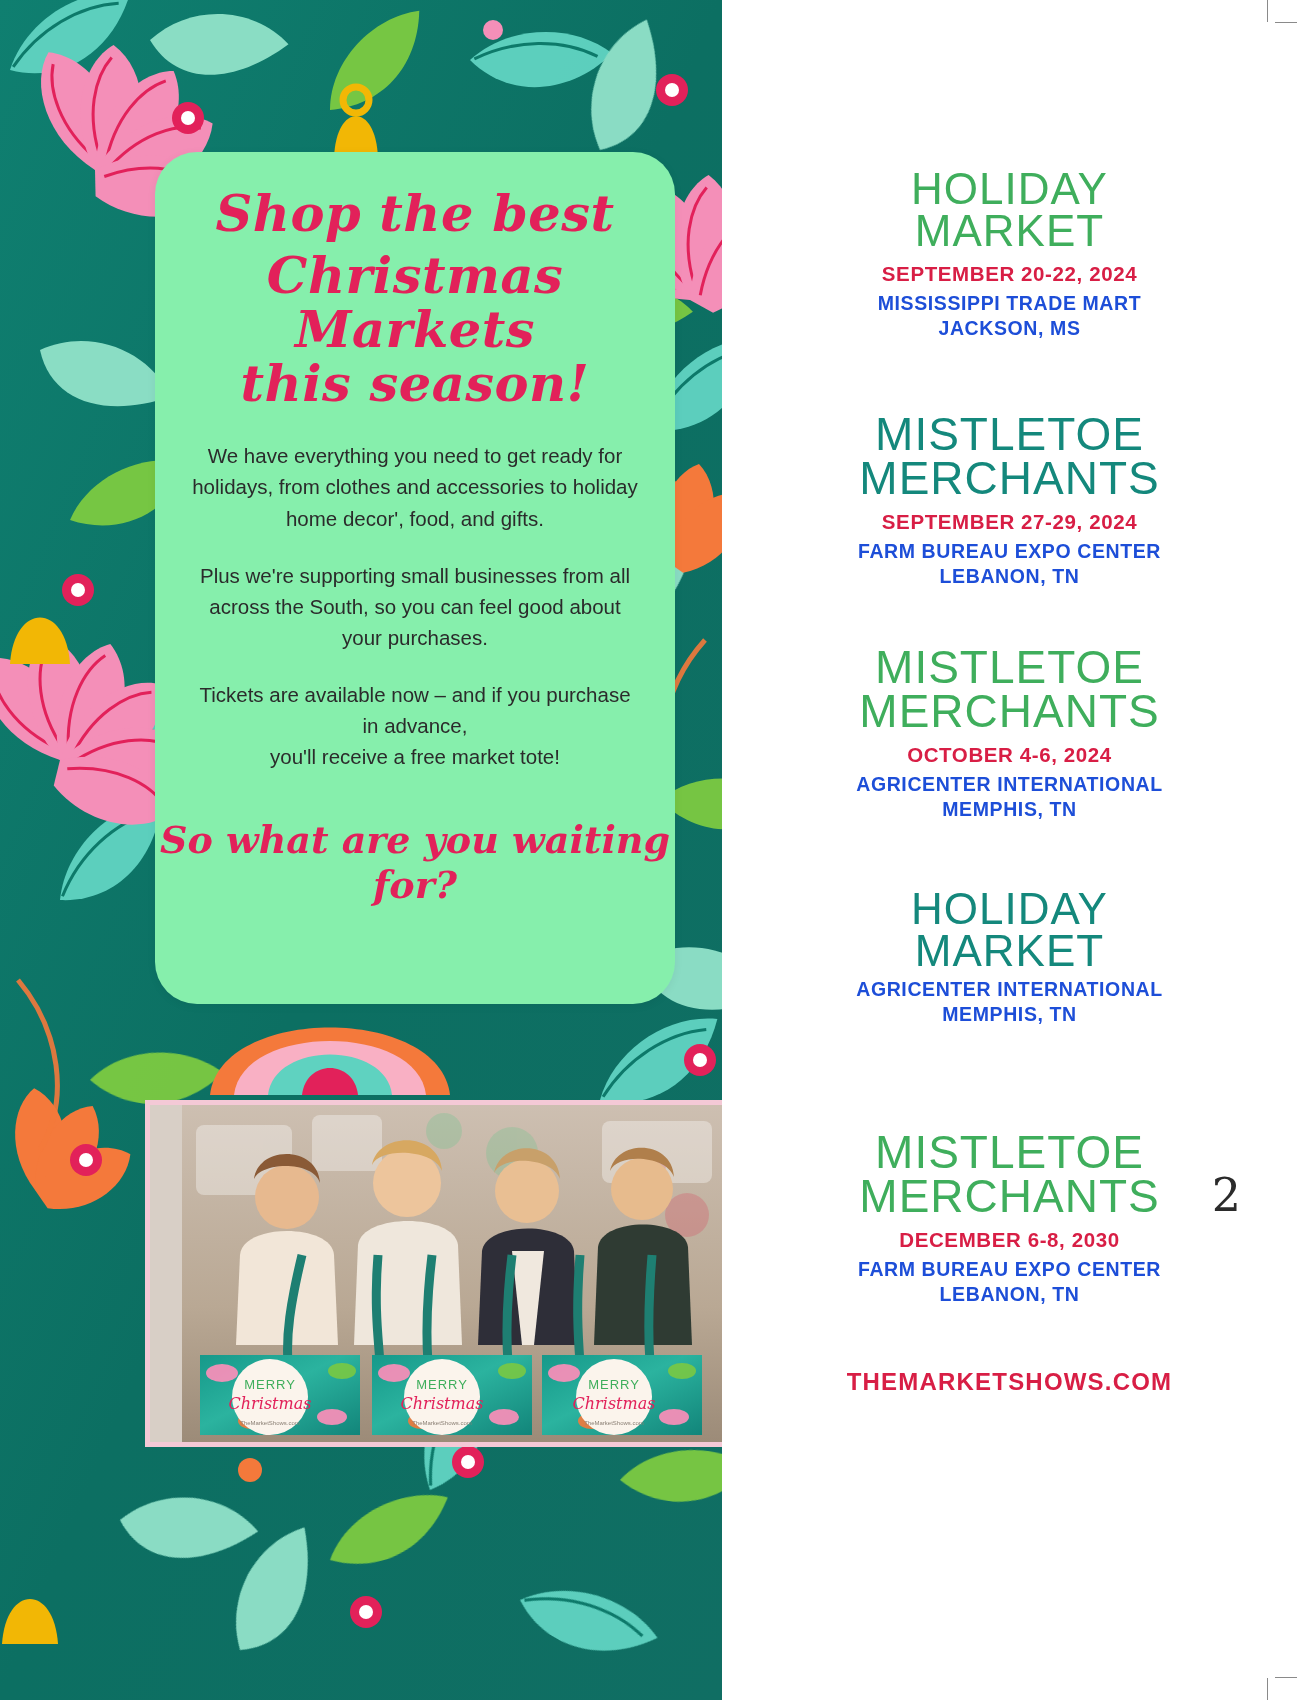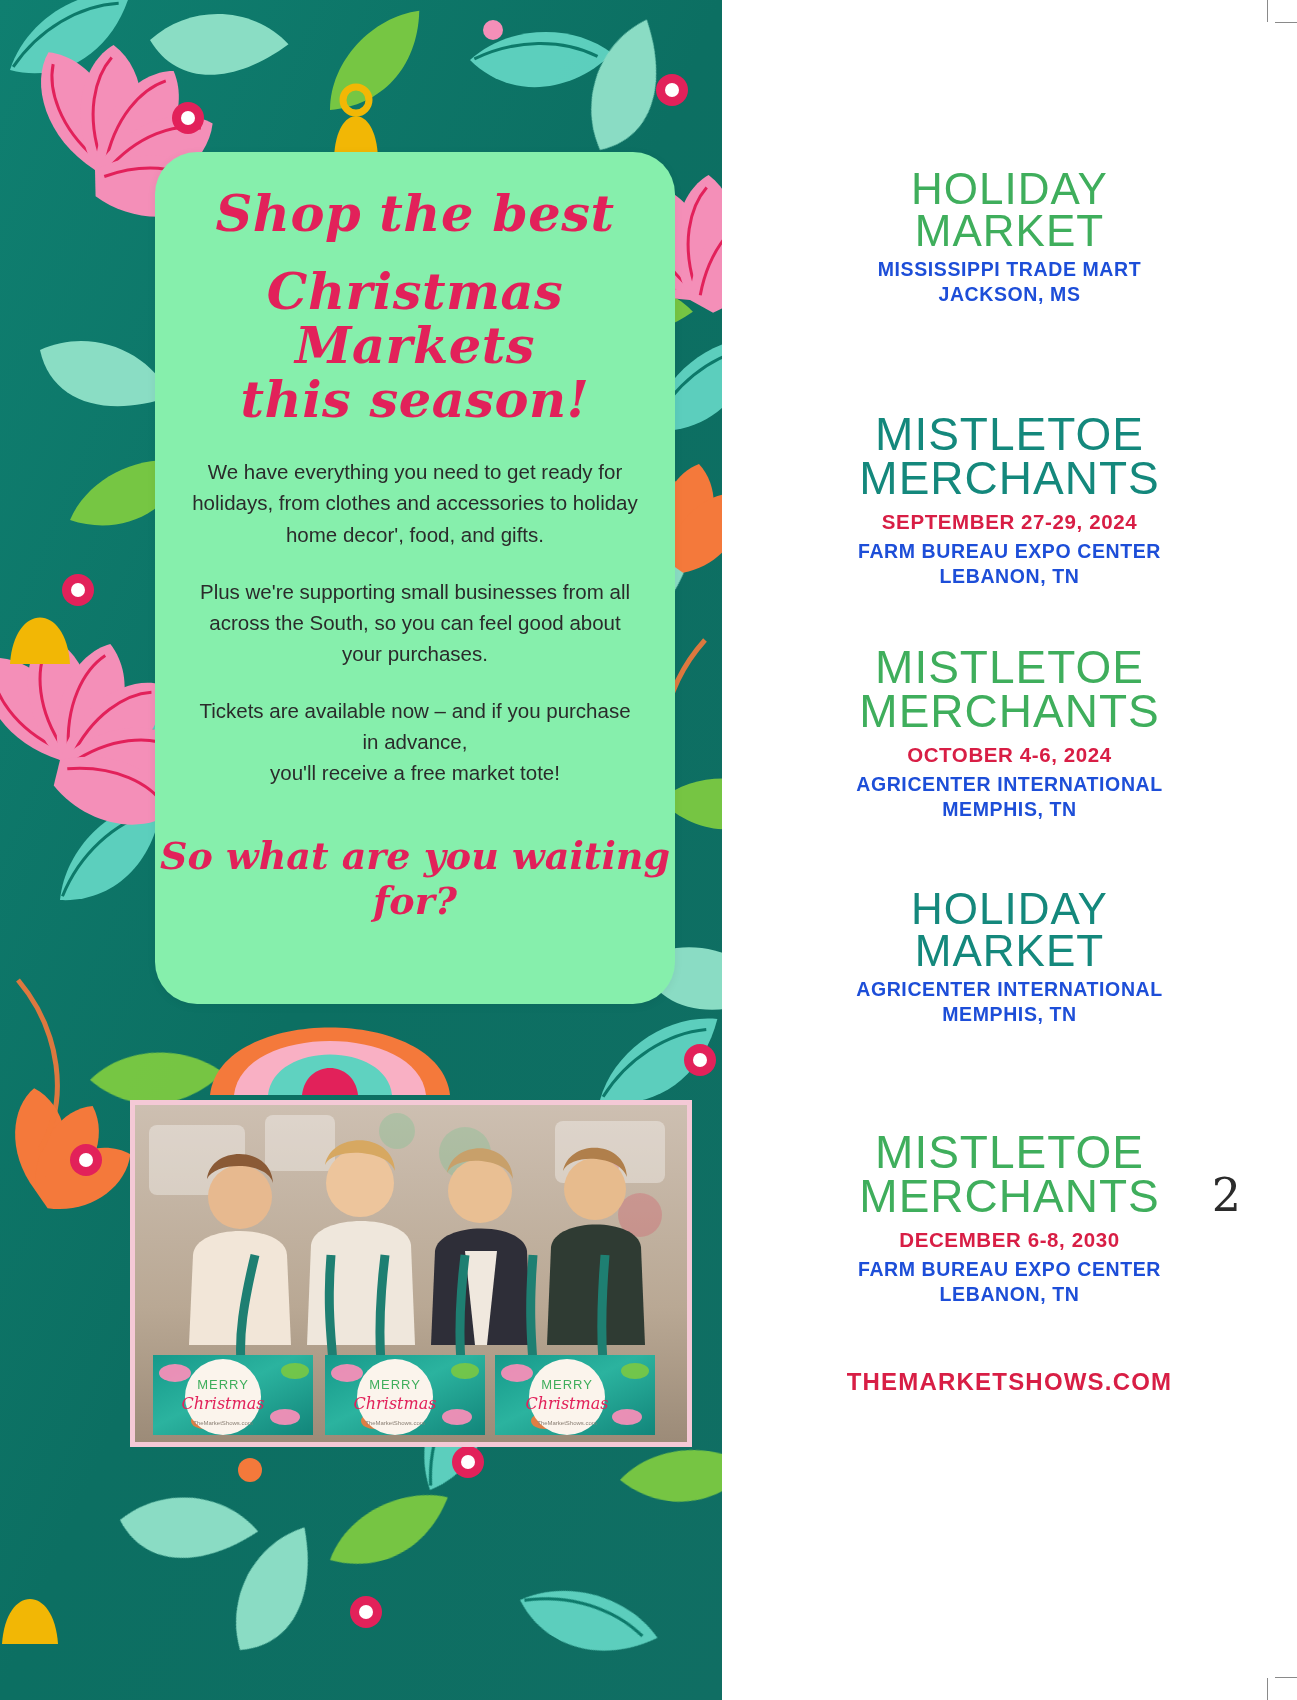--- a/index.html
+++ b/index.html
@@ -56,21 +56,21 @@
     text-align: center;
     color: #e2215a;
     font-family: "DejaVu Serif", serif;
     font-style: italic;
     font-weight: bold;
     line-height: 1.06;
     padding: 34px 26px 0 26px;
     letter-spacing: 0.5px;
   }
   .script-line1 { font-size: 51px; }
-  .script-line2 { font-size: 51px; margin-top: 24px; }
+  .script-line2 { font-size: 51px; margin-top: 8px; }
   .script-line3 { font-size: 51px; margin-top: 0; }
 
   .body-copy {
     margin-top: 30px;
     padding: 0 34px;
     text-align: center;
     color: #2b2b2b;
     font-size: 20.5px;
     line-height: 1.52;
   }
@@ -83,27 +83,28 @@
     color: #e2215a;
     font-family: "DejaVu Serif", serif;
     font-style: italic;
     font-weight: bold;
     font-size: 38px;
   }
 
   
   .photo-frame {
     position: absolute;
-    left: 130px;
+    left: 145px;
     top: 1100px;
     width: 552px;
     height: 337px;
     border: 5px solid #f4c9d6;
     background: #d8cfc6;
     overflow: hidden;
+    padding-left: 32px;
   }
   .photo-frame svg { display: block; width: 100%; height: 100%; }
 
   
   .listings {
     position: absolute;
     left: 722px;
     top: 0;
     width: 486px;
     height: 1700px;
@@ -416,20 +417,21 @@
   </svg>
 </div>
 
 <div class="listings">
 
   <div class="event" style="top:168px;">
     <div class="event-title title-green">
       <span class="t-line t-big">HOLIDAY</span>
       <span class="t-line t-big">MARKET</span>
     </div>
+    <div class="event-date date-red">SEPTEMBER 20-22, 2024</div>
     <div class="event-venue">
       <span class="t-line">MISSISSIPPI TRADE MART</span>
       <span class="t-line">JACKSON, MS</span>
     </div>
   </div>
 
   <div class="event" style="top:412px;">
     <div class="event-title title-teal">
       <span class="t-line t-big2">MISTLETOE</span>
       <span class="t-line t-big2">MERCHANTS</span>

